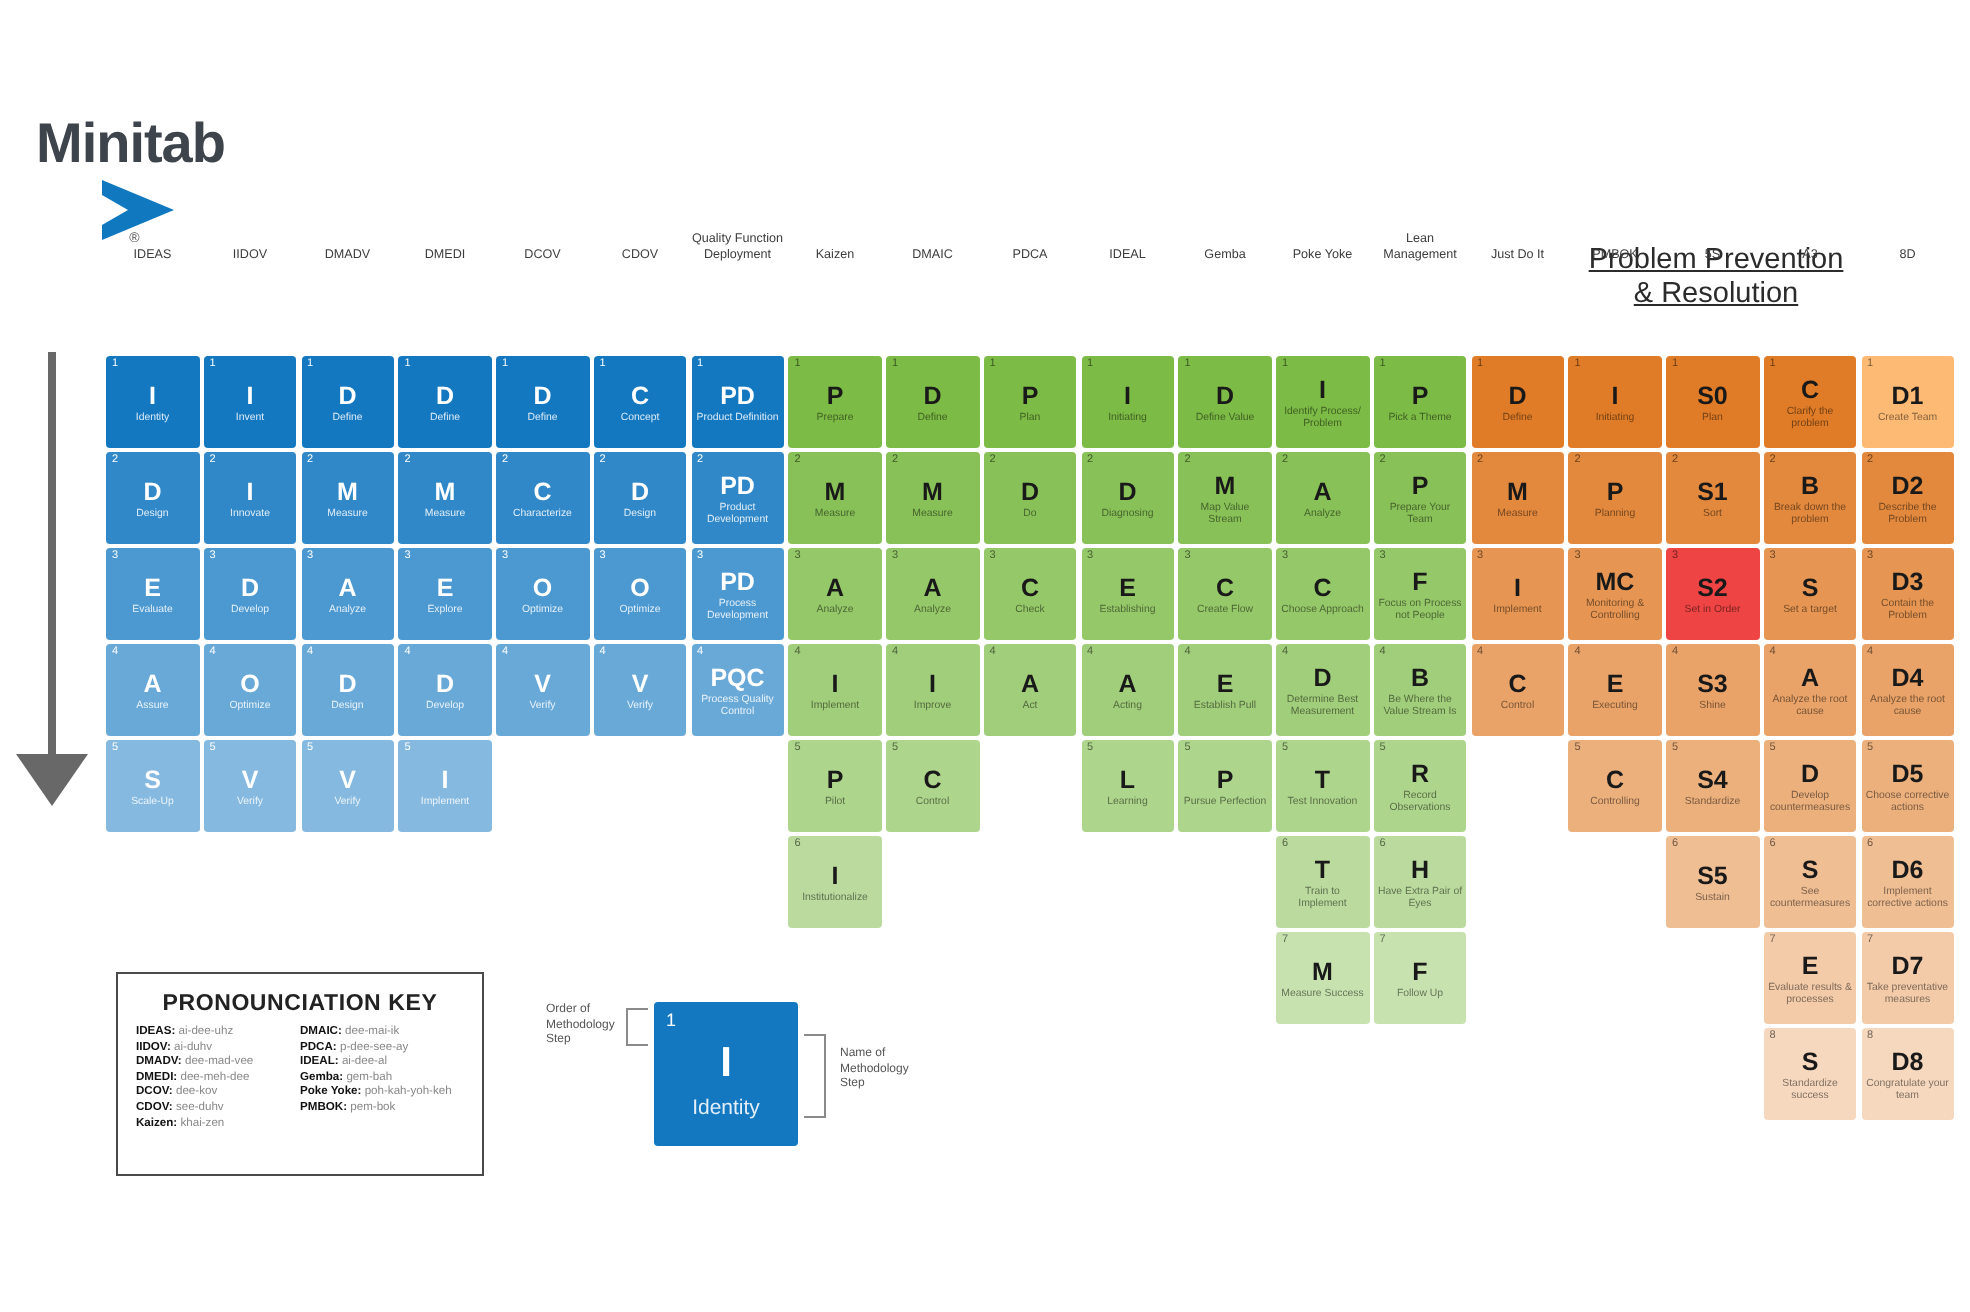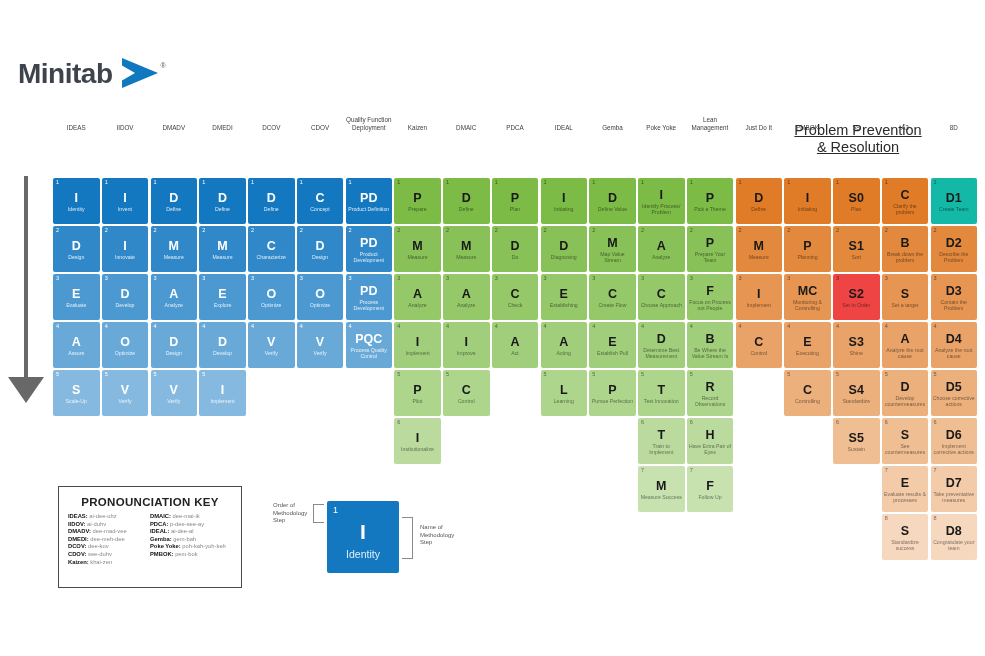--- a/index.html
+++ b/index.html
@@ -2,21 +2,21 @@
 <html><head>
 <meta charset="utf-8">
 <style>
   html,body{margin:0;padding:0;}
   body{
     width:985px;height:656px;position:relative;overflow:hidden;
     background:#ffffff;font-family:"Liberation Sans",sans-serif;
     -webkit-font-smoothing:antialiased;
   }
   
-  .logo{position:absolute;left:18px;top:56px;display:flex;align-items:center;}
+  .logo{position:absolute;left:18px;top:56px;display:flex;align-items:center;flex-direction:column;}
   .logo .brand{font-size:28px;font-weight:600;color:#3e444b;letter-spacing:-.5px;}
   .logo .mark{margin-left:9px;margin-top:2px;}
   .logo .reg{font-size:7px;color:#555;vertical-align:top;position:relative;top:-9px;left:2px;}
   
   .title{position:absolute;left:285px;top:62px;width:455px;text-align:center;
     font-size:21.5px;font-weight:700;color:#1d1d1d;line-height:28px;}
   
   .arrow-line{position:absolute;left:24px;top:176px;width:4px;height:202px;background:#686868;}
   .arrow-head{position:absolute;left:8px;top:377px;width:0;height:0;
     border-left:18px solid transparent;border-right:18px solid transparent;border-top:26px solid #686868;}
@@ -826,21 +826,21 @@
           <div class="inner">
             <span class="sym">S</span>
             <span class="name">Standardize success</span>
           </div>
         </div>
       </div>
     </div>
     <div class="col" style="left: 877.5px;">
       <div class="col-label">8D</div>
       <div class="tiles">
-        <div class="tile g-ppr" style="background: #14b8a6;">
+        <div class="tile g-ppr" style="background: #fdba74;">
           <span class="n">1</span>
           <div class="inner">
             <span class="sym">D1</span>
             <span class="name">Create Team</span>
           </div>
         </div>
         <div class="tile g-ppr" style="background: rgb(227, 137, 61);">
           <span class="n">2</span>
           <div class="inner">
             <span class="sym">D2</span>

